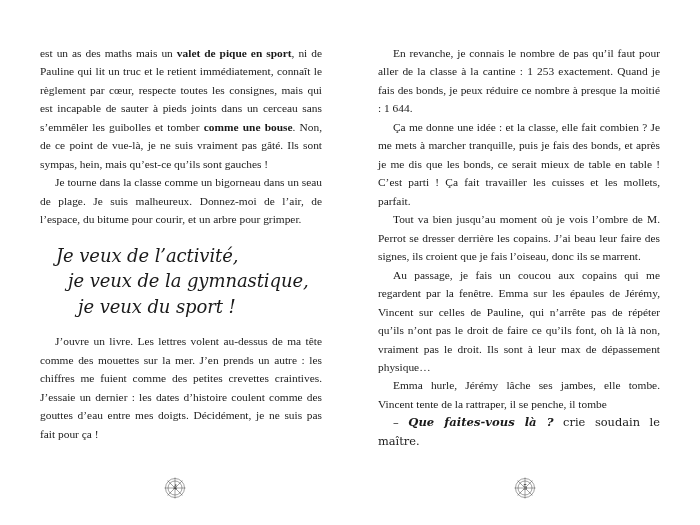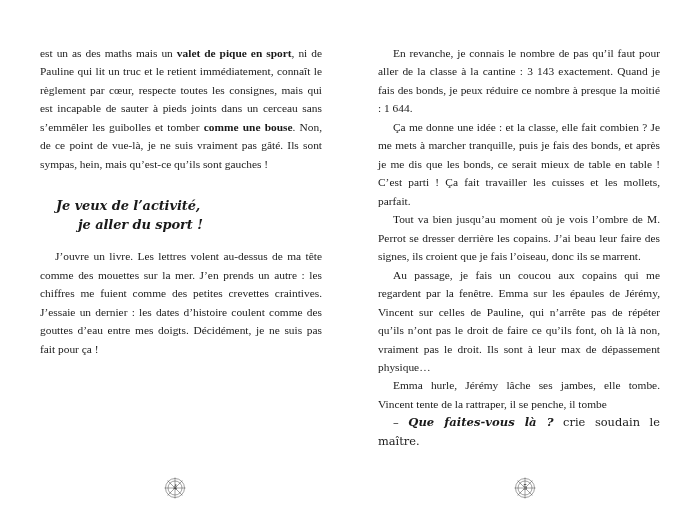--- a/index.html
+++ b/index.html
@@ -44,25 +44,25 @@
   }
   p.indent {
     text-indent: 15px;
   }
   .bold {
     font-weight: bold;
   }
   .shout {
     font-family: "DejaVu Serif", serif;
     font-style: italic;
-    font-weight: bold;
-    font-size: 13px;
+    font-weight: normal;
+    font-size: 18px;
     line-height: 1.42;
     text-align: left;
-    margin: 24px 0 13px 0;
+    margin: 14px 0 13px 0;
     padding-left: 16px;
     letter-spacing: -0.1px;
   }
   .shout span {
     display: block;
     white-space: nowrap;
   }
   .shout .l2 { padding-left: 12px; }
   .shout .l3 { padding-left: 22px; }
   .dash-line {
@@ -106,23 +106,25 @@
   }
 </style>
 </head>
 <body>
 
 <div class="spread">
 
   <div class="page page-left">
     <div class="col">
       <p class="body" id="lp1"><span>est un as des maths mais un </span><span class="bold">valet de pique en sport</span><span>, ni de Pauline qui lit un truc et le retient immédiatement, connaît le règlement par cœur, respecte toutes les consignes, mais qui est incapable de sauter à pieds joints dans un cerceau sans s’emmêler les guibolles et tomber </span><span class="bold">comme une bouse</span><span>. Non, de ce point de vue-là, je ne suis vraiment pas gâté. Ils sont sympas, hein, mais qu’est-ce qu’ils sont gauches !</span></p>
+      <p class="body indent" id="lp2"><span>Je tourne dans la classe comme un bigorneau dans un seau de plage. Je suis malheureux. Donnez-moi de l’air, de l’espace, du bitume pour courir, et un arbre pour grimper.</span></p>
       <div class="shout" id="lshout">
           <span class="l1">Je veux de l’activité,</span>
-          <span class="l3">je aller du sport !</span>
+          <span class="l2">je veux de la gymnastique,</span>
+          <span class="l3">je veux du sport !</span>
         </div>
       <p class="body indent" id="lp3"><span>J’ouvre un livre. Les lettres volent au-dessus de ma tête comme des mouettes sur la mer. J’en prends un autre : les chiffres me fuient comme des petites crevettes craintives. J’essaie un dernier : les dates d’histoire coulent comme des gouttes d’eau entre mes doigts. Décidément, je ne suis pas fait pour ça !</span></p>
     </div>
     <div class="folio">
       <div class="folio-inner">
         <svg class="star-svg" width="30" height="30" viewBox="0 0 30 30">
           <g stroke="#444" stroke-width="0.5" fill="none">
             <circle cx="15" cy="15" r="9.5"></circle>
             <circle cx="15" cy="15" r="7"></circle>
             <line x1="15" y1="4.5" x2="15" y2="25.5"></line>
@@ -131,21 +133,21 @@
             <line x1="22.4" y1="7.6" x2="7.6" y2="22.4"></line>
           </g>
         </svg>
         <span class="folio-num">4</span>
       </div>
     </div>
   </div>
 
   <div class="page page-right">
     <div class="col">
-      <p class="body indent" id="rp1"><span>En revanche, je connais le nombre de pas qu’il faut pour aller de la classe à la cantine : 3 143 exactement. Quand je fais des bonds, je peux réduire ce nombre à presque la moitié : 1 644.</span></p>
+      <p class="body indent" id="rp1"><span>En revanche, je connais le nombre de pas qu’il faut pour aller de la classe à la cantine : 1 253 exactement. Quand je fais des bonds, je peux réduire ce nombre à presque la moitié : 1 644.</span></p>
       <p class="body indent" id="rp2"><span>Ça me donne une idée : et la classe, elle fait combien ? Je me mets à marcher tranquille, puis je fais des bonds, et après je me dis que les bonds, ce serait mieux de table en table ! C’est parti ! Ça fait travailler les cuisses et les mollets, parfait.</span></p>
       <p class="body indent" id="rp4"><span>Tout va bien jusqu’au moment où je vois l’ombre de M. Perrot se dresser derrière les copains. J’ai beau leur faire des signes, ils croient que je fais l’oiseau, donc ils se marrent.</span></p>
       <p class="body indent" id="rp3"><span>Au passage, je fais un coucou aux copains qui me regardent par la fenêtre. Emma sur les épaules de Jérémy, Vincent sur celles de Pauline, qui n’arrête pas de répéter qu’ils n’ont pas le droit de faire ce qu’ils font, oh là là non, vraiment pas le droit. Ils sont à leur max de dépassement physique…</span></p>
       <p class="body indent" id="rp5"><span>Emma hurle, Jérémy lâche ses jambes, elle tombe. Vincent tente de la rattraper, il se penche, il tombe</span></p>
       <p class="body indent dash-line" id="rdlg"><span>– </span><span class="italbold">Que faites-vous là ?</span><span> crie soudain le maître.</span></p>
     </div>
     <div class="folio">
       <div class="folio-inner">
         <svg class="star-svg" width="30" height="30" viewBox="0 0 30 30">
           <g stroke="#444" stroke-width="0.5" fill="none">

